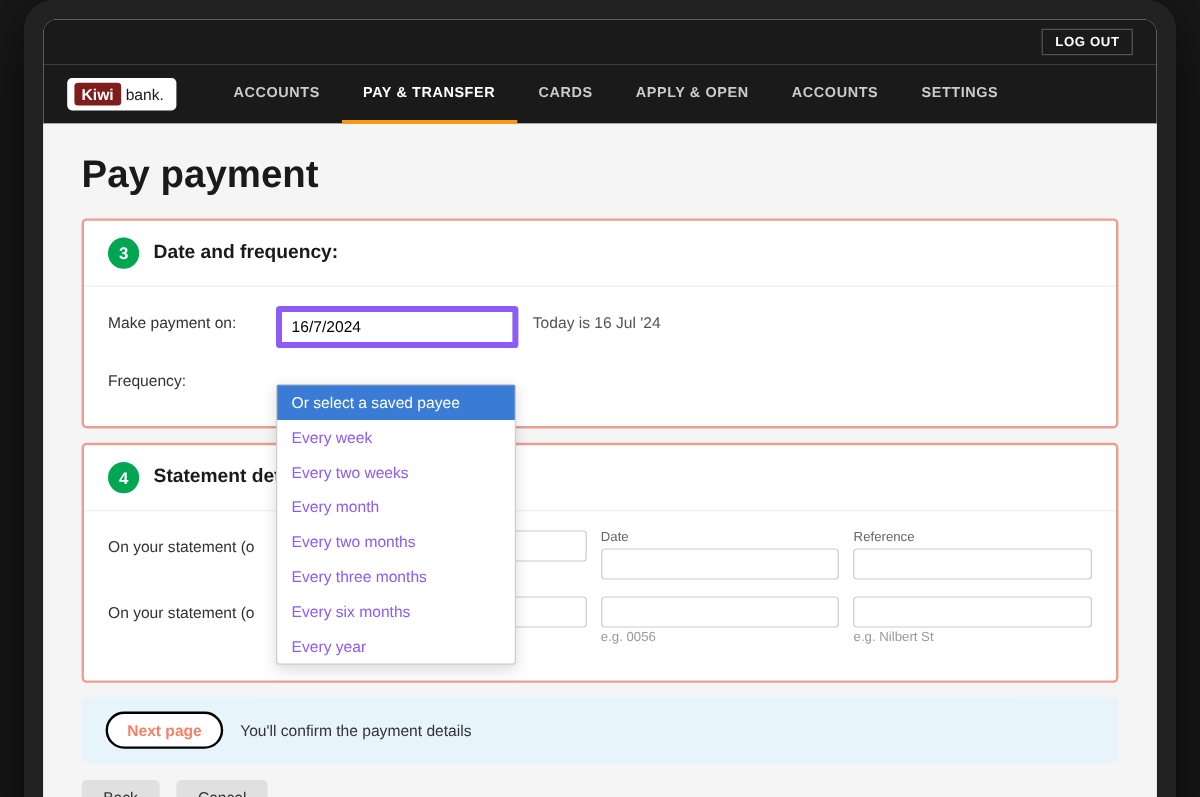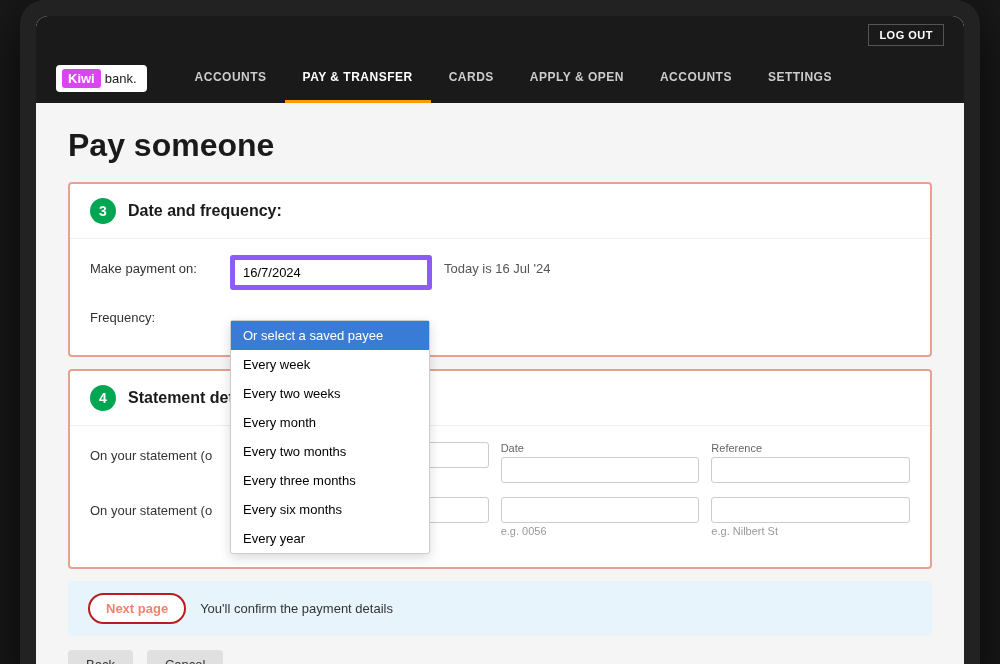--- a/index.html
+++ b/index.html
@@ -56,21 +56,21 @@
       padding: 8px 0;
     }
     .logo-box {
       background: #fff;
       border-radius: 4px;
       padding: 4px 6px;
       display: inline-flex;
       align-items: center;
     }
     .logo-kiwi {
-      background: #d946ef;
+      background: #7f1d1d;
       color: #fff;
       font-weight: 900;
       font-size: 13px;
       padding: 2px 6px;
       border-radius: 3px;
       line-height: 1.2;
     }
     .logo-bank {
       color: #1a1a1a;
       font-weight: 400;
@@ -183,21 +183,21 @@
       border: 1px solid #ccc;
       border-radius: 3px;
       min-width: 200px;
       z-index: 100;
       box-shadow: 0 4px 12px rgba(0,0,0,0.15);
     }
     .dropdown-item {
       padding: 7px 12px;
       font-size: 13px;
       cursor: pointer;
-      color: #000000;
+      color: #8b5cf6;
     }
     .dropdown-item.selected {
       background: #3a7bd5;
       color: #fff;
     }
     
     .stmt-fields {
       display: flex;
       gap: 12px;
       flex: 1;
@@ -234,21 +234,21 @@
       background: #e8f4fc;
       border-radius: 4px;
       padding: 12px 20px;
       display: flex;
       align-items: center;
       gap: 14px;
       margin-bottom: 14px;
     }
     .next-page-btn {
       background: #fff;
-      border: 2px solid #b91c1c;
+      border: 2px solid #000000;
       color: #f4826a;
       font-weight: 700;
       font-size: 13px;
       padding: 6px 16px;
       border-radius: 20px;
       cursor: pointer;
       white-space: nowrap;
     }
     .next-page-text {
       font-size: 13px;
@@ -291,21 +291,21 @@
         <a class="nav-item">ACCOUNTS</a>
         <a class="nav-item active">PAY &amp; TRANSFER</a>
         <a class="nav-item">CARDS</a>
         <a class="nav-item">APPLY &amp; OPEN</a>
         <a class="nav-item">ACCOUNTS</a>
         <a class="nav-item">SETTINGS</a>
       </nav>
     </div>
 
     <div class="page-content">
-      <h1 class="page-title">Pay someone</h1>
+      <h1 class="page-title">Pay payment</h1>
 
       <div class="step-section">
         <div class="step-header">
           <div class="step-badge">3</div>
           <span class="step-title">Date and frequency:</span>
         </div>
         <div class="step-body">
 
           <div class="form-row">
             <span class="form-label">Make payment on:</span>

